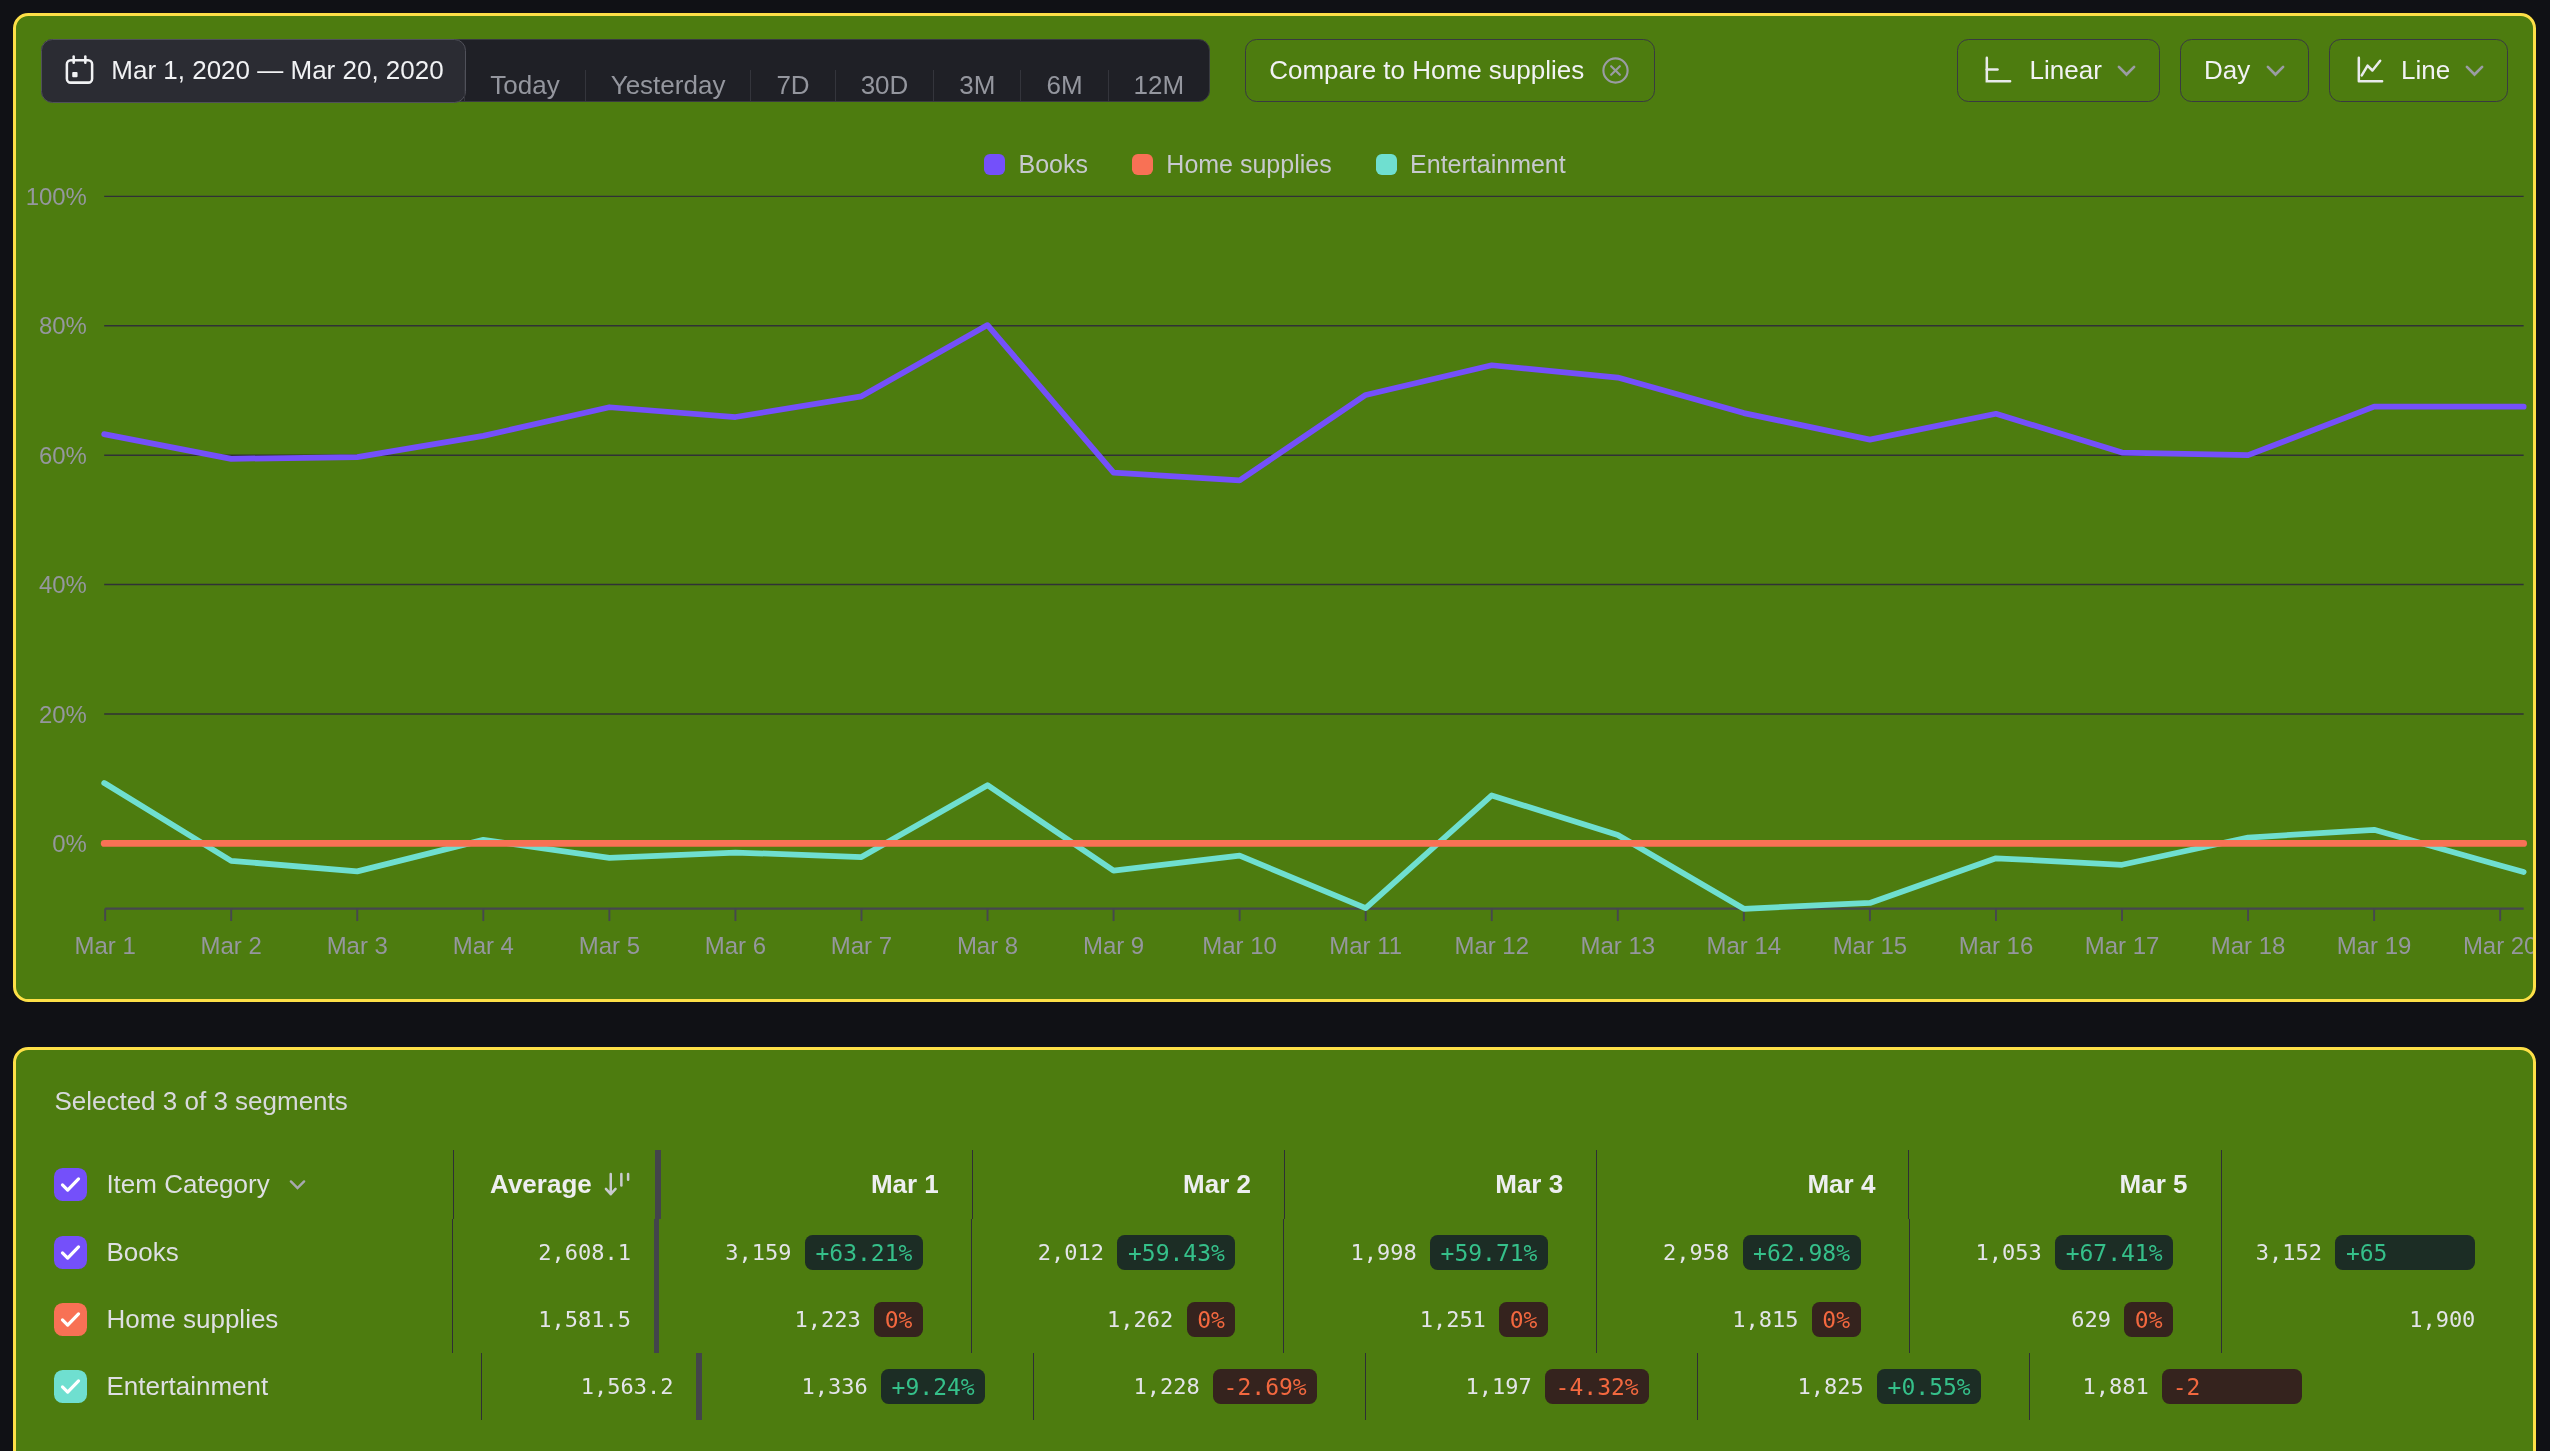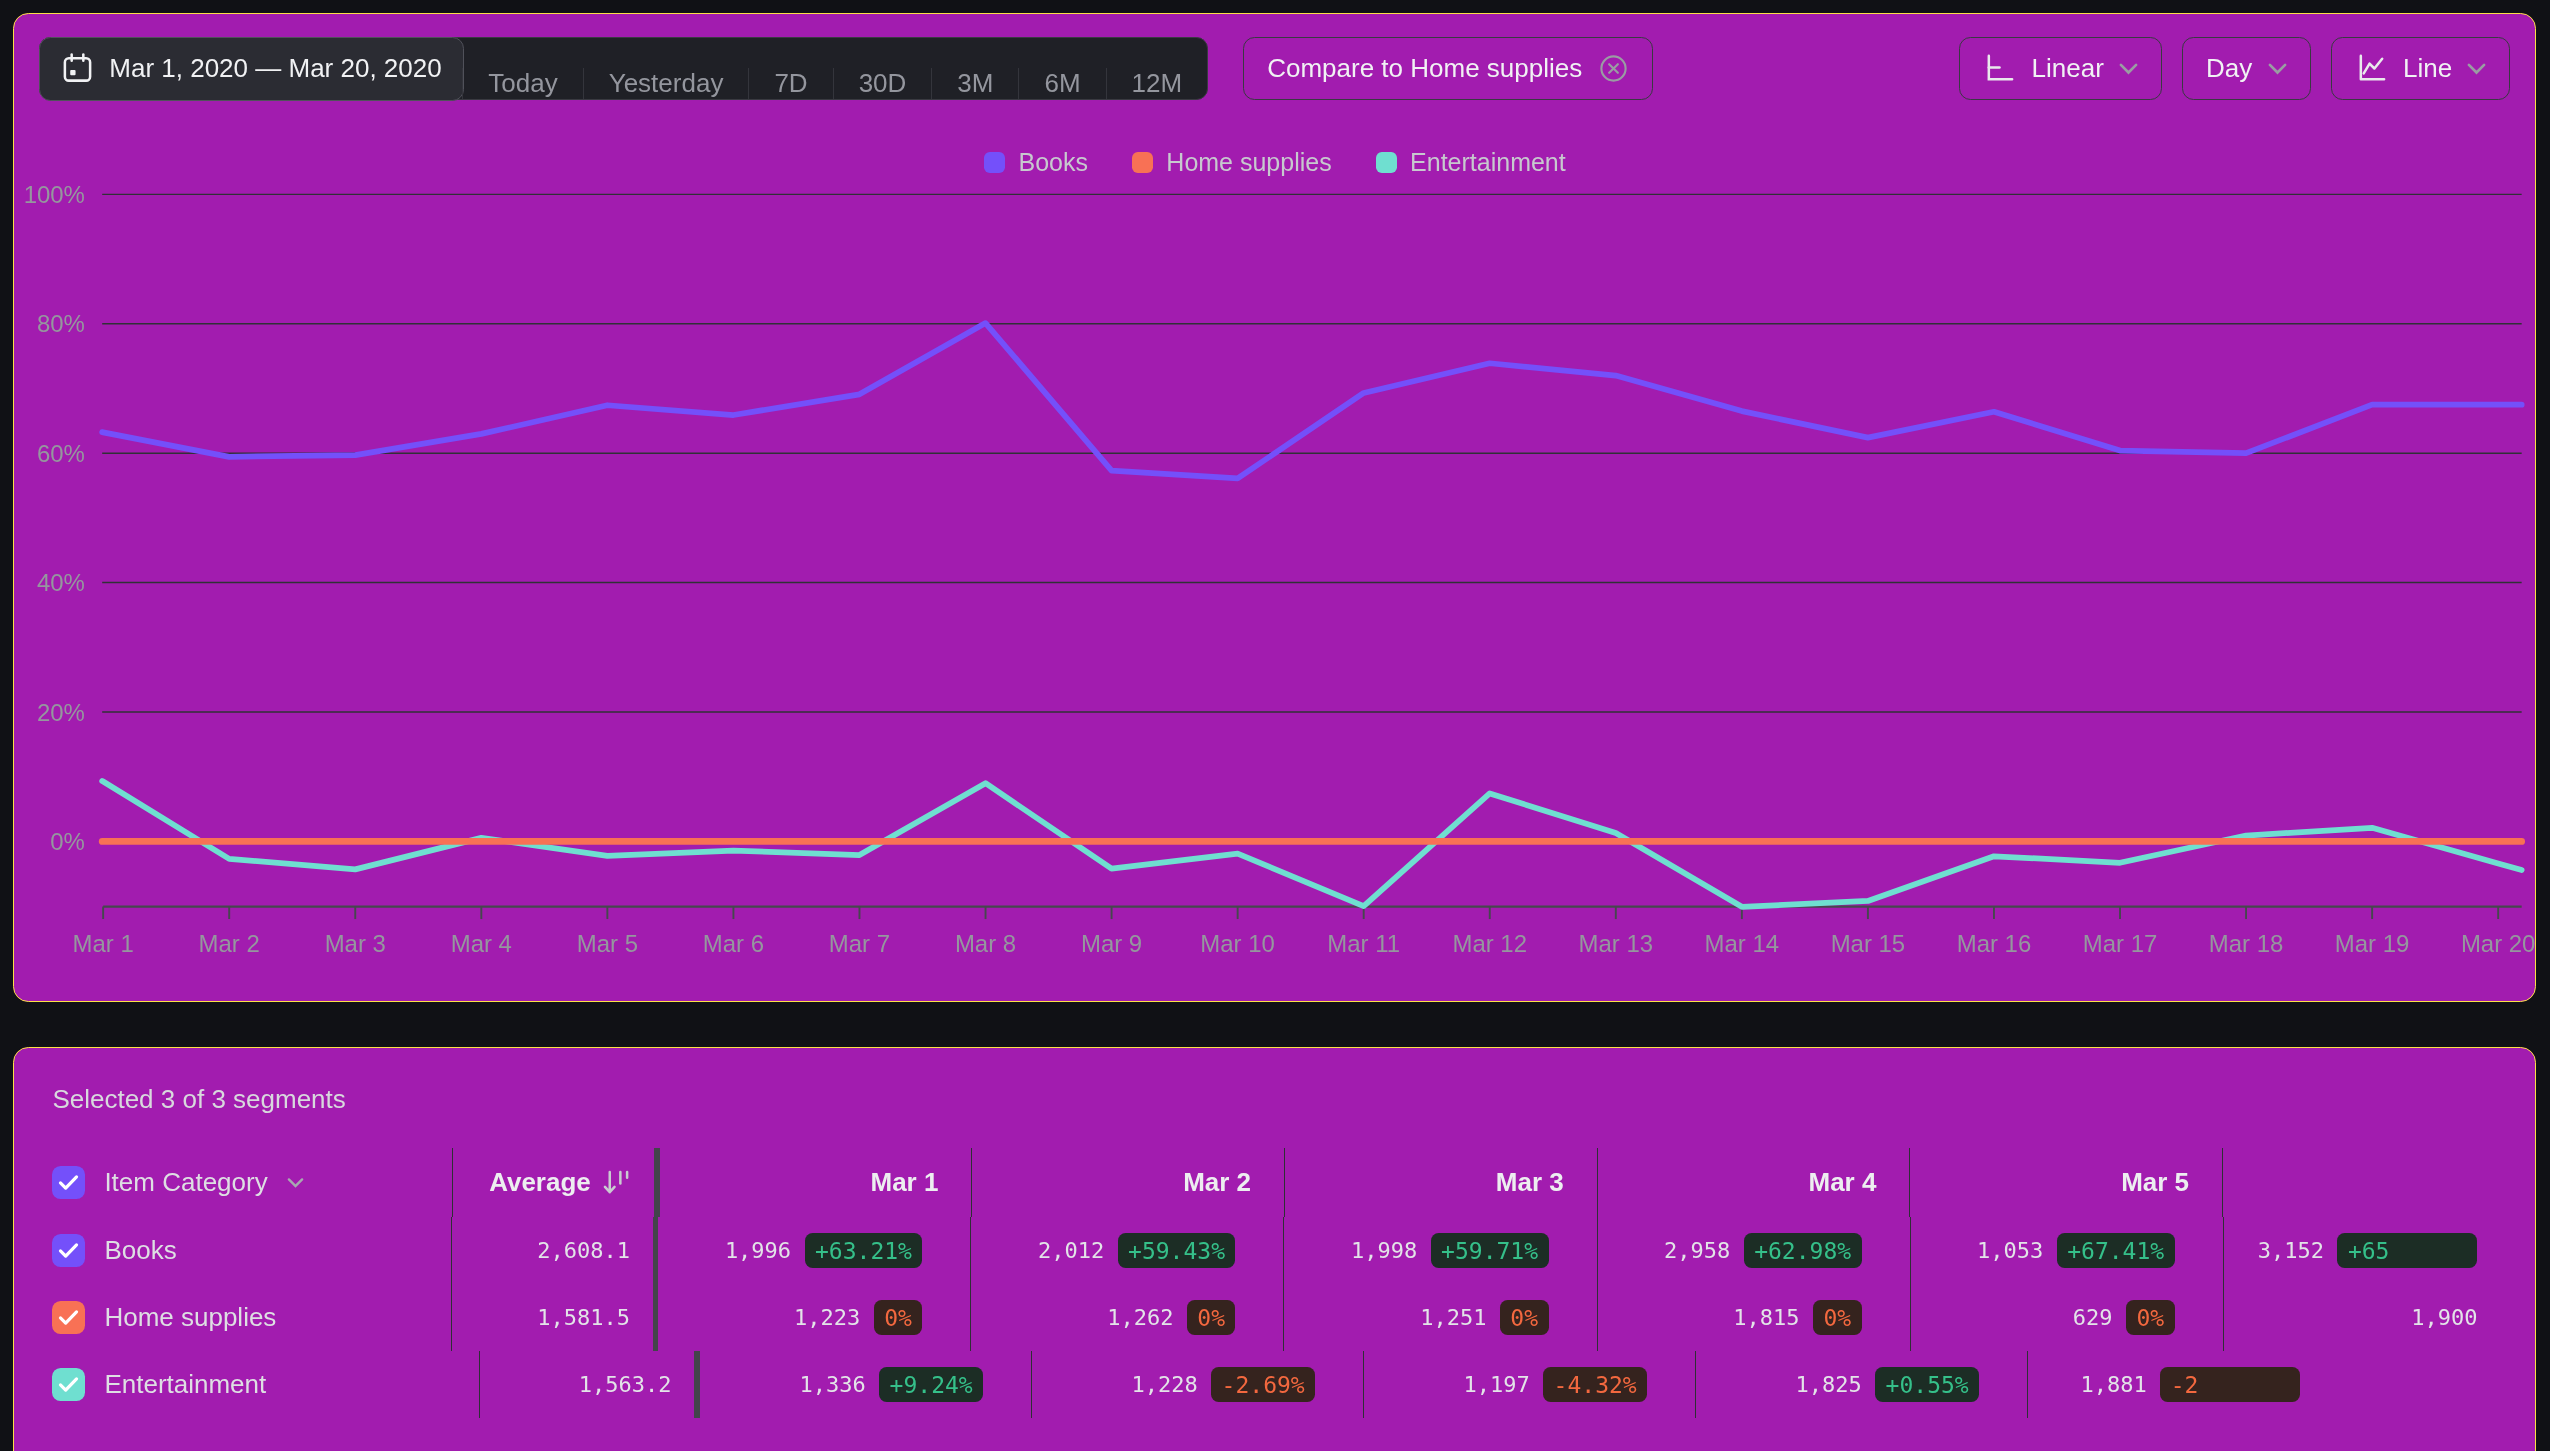--- a/index.html
+++ b/index.html
@@ -1,18 +1,18 @@
 <!DOCTYPE html>
 <html><head>
 <meta charset="utf-8">
 <style>
   * { box-sizing: border-box; margin: 0; padding: 0; }
   html,body { width: 2550px; height: 1452px; background: #101115; overflow: hidden;
               font-family: "Liberation Sans", sans-serif; }
-  .card { position: absolute; background: #a21caf; border: 1px solid #fde047;
+  .card { position: absolute; background: #4d7c0f; border: 3px solid #fde047;
           border-radius: 15.3px; overflow: hidden; }
   .chart-card { left: 13.4px; top: 13.4px; width: 2523px; height: 989px; }
   .table-card { left: 13.4px; top: 1047px; width: 2523px; height: 451px; }
 
   button { background: none; border: none; color: inherit; font: inherit; cursor: pointer; }
 
   
   .toolbar { position: absolute; left: 25px; right: 25px; top: 23px; height: 63px;
              display: flex; align-items: center; }
   .seg-group { display: flex; align-items: stretch; height: 63px;
@@ -270,21 +270,21 @@
               <path d="M2.5 9.5 L8 15 L19.5 3"></path>
             </svg>
           </span>
           <span class="cat-label">Books</span>
         </div>
         <div class="cell c-avg">
           <span class="mono val">2,608.1</span>
         </div>
         <div class="c-sep"></div>
         <div class="cell c-day">
-          <span class="mono val">1,996</span>
+          <span class="mono val">3,159</span>
           <span class="mono badge up">+63.21%</span>
         </div>
         <div class="cell c-day">
           <span class="mono val">2,012</span>
           <span class="mono badge up">+59.43%</span>
         </div>
         <div class="cell c-day">
           <span class="mono val">1,998</span>
           <span class="mono badge up">+59.71%</span>
         </div>

